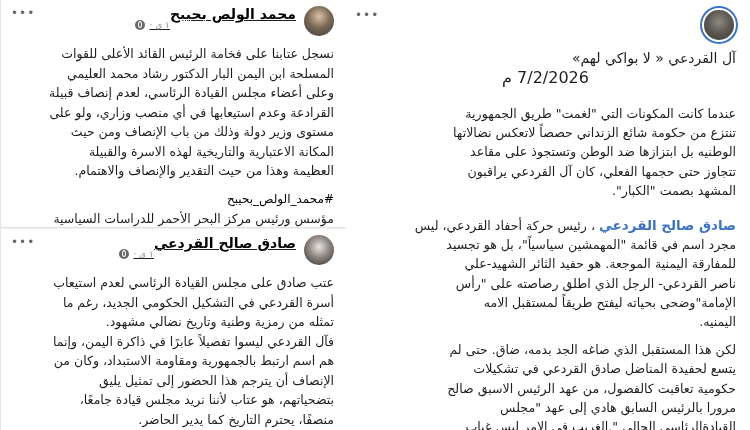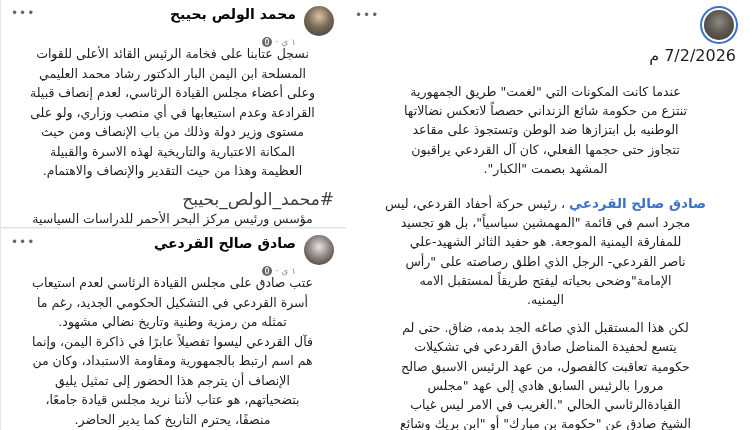--- a/index.html
+++ b/index.html
@@ -18,51 +18,52 @@
   #card-b { left:0; top:229px; width:346px; height:201px; padding:6px 12px 0 10px; border-left:1px solid #e4e6eb; }
 
   .post-header { display:flex; align-items:flex-start; position:relative; height:38px; }
   .avatar {
     width:30px; height:30px; border-radius:50%; flex:0 0 auto; margin-left:8px;
     background:radial-gradient(circle at 50% 40%, #8d8a80 0, #5b574f 50%, #3c3a35 100%);
   }
   .avatar.ring { box-shadow:0 0 0 2px #ffffff, 0 0 0 4px #3b73c9; margin:2px 2px 0 10px; }
   .avatar.officer { background:radial-gradient(circle at 50% 35%, #d8c4a6 0, #7b6a55 45%, #3d3a40 100%); }
   .avatar.elder { background:radial-gradient(circle at 50% 40%, #e8e5e2 0, #8d8580 45%, #2f2c2a 100%); }
-  .name-block { display:flex; flex-direction:column; }
+  .name-block { display:flex; flex-direction:row;text-decoration:underline; }
   .author-name { font-weight:bold; font-size:14px; line-height:17px; color:#050505; }
   #main-card .author-name { font-size:16px; line-height:19px; font-weight:bold; }
   .meta { display:flex; align-items:center; gap:4px; font-size:9px; color:#8a8d91; margin-top:14px; }
   .globe-icon {
     width:10px; height:10px; border-radius:50%; background:#65676b; display:inline-block; position:relative;
   }
   .globe-icon::after { content:""; position:absolute; left:3px; top:1px; width:4px; height:7px; border-radius:50%; border:1px solid #fff; box-sizing:border-box; }
   .more-icon {
     position:absolute; left:0; top:2px; font-size:12px; letter-spacing:1px; color:#65676b; line-height:10px; cursor:pointer;
   }
-  .body-text { font-size:12.5px; line-height:19.5px; color:#1c1e21; white-space:pre-line;text-align:center; }
+  .body-text { font-size:12.5px; line-height:19.5px; color:#1c1e21; white-space:pre-line; }
   #main-card .body-text { font-size:12.6px; line-height:19.2px; }
   .title-line { font-size:14px; line-height:20px; margin-top:2px; }
   .signature { font-size:14px; line-height:20px; margin-top:14px; }
-  .date-line { font-size:16px; line-height:20px; }
+  .date-line { font-size:16px; line-height:20px;text-align:center; }
   .mention { color:#3b73c9; font-weight:bold; font-size:13.5px; }
-  .hashtag { color:#404040; font-size:17px; line-height:19px; margin-top:9px; display:block; }
+  .hashtag { color:#000000; font-size:12px; line-height:19px; margin-top:9px; display:block; }
   .gap { height:16px; }
   .gap-sm { height:9px; }
 </style>
 </head>
 <body>
 
 <div class="card" id="main-card">
   <div class="post-header">
     <div class="avatar ring"></div>
     <div class="name-block">
     </div>
     <span class="more-icon">•••</span>
   </div>
+  <div class="title-line">آل القردعي « لا بواكي لهم»</div>
   <div class="date-line">7/2/2026 م</div>
   <div class="gap"></div>
   <div class="body-text">عندما كانت المكونات التي "لغمت" طريق الجمهورية
 تنتزع من حكومة شائع الزنداني حصصاً لاتعكس نضالاتها
 الوطنيه بل ابتزازها ضد الوطن وتستجوذ على مقاعد
 تتجاوز حتى حجمها الفعلي، كان آل القردعي يراقبون
 المشهد بصمت "الكبار".</div>
   <div class="gap"></div>
   <div class="body-text"><span class="mention">صادق صالح القردعي</span><span> ، رئيس حركة أحفاد القردعي، ليس
 مجرد اسم في قائمة "المهمشين سياسياً"، بل هو تجسيد

